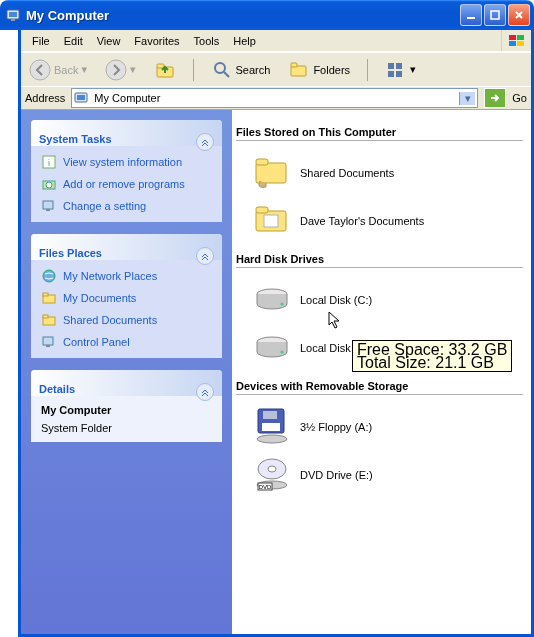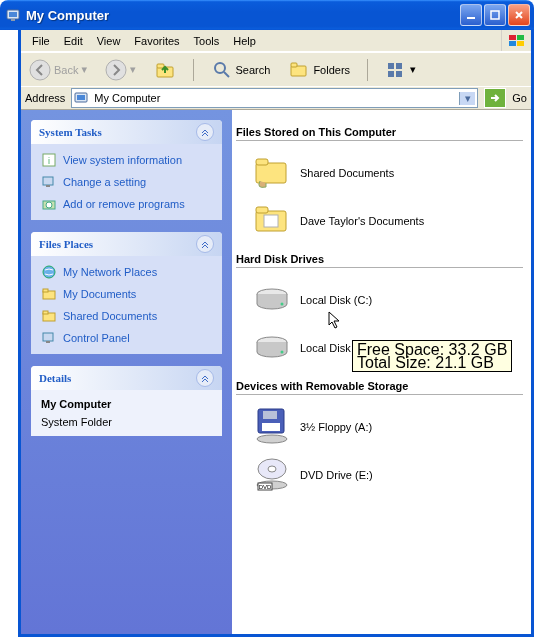--- a/index.html
+++ b/index.html
@@ -92,25 +92,24 @@
   }
   .panel {
     border-radius: 4px;
     background: #eef3fa;
     overflow: visible;
   }
   .panel-head {
     height: 24px;
     background: linear-gradient(to right, #fff, #c6d5f2);
     border-radius: 4px 4px 0 0;
-    display: flex; align-items: center;
-    padding: 0 8px;
+    display: flex; 
+    padding: 13px 8px;
     color: #215dc6;
     font-weight: bold;
-    font-family: Liberation Serif, serif;
   }
   .panel-head.other { color: #215dc6; }
   .panel-head .collapse {
     margin-left: auto; width: 18px; height: 18px; border-radius: 50%;
     background: #e6ecf8; border: 1px solid #a6bae8;
     display: flex; align-items: center; justify-content: center; color: #3e6bc7;
   }
   .panel-body {
     padding: 8px 10px;
     display: flex; flex-direction: column; gap: 6px;
@@ -293,34 +292,34 @@
                 <svg width="14" height="14">
                   <rect x="1" y="1" width="12" height="12" fill="#fff" stroke="#7a6"></rect>
                   <text x="7" y="11" text-anchor="middle" font-size="9" fill="#4a6">i</text>
                 </svg>
               </span>
             <span>View system information</span>
           </div>
           <div class="task-link">
             <span class="ico">
                 <svg width="14" height="14">
+                  <rect x="1" y="4" width="12" height="8" fill="#c8e0b0" stroke="#4a8"></rect>
+                  <circle cx="7" cy="8" r="3" fill="#fff" stroke="#4a8"></circle>
+                </svg>
+              </span>
+            <span>Add or remove programs</span>
+          </div>
+          <div class="task-link">
+            <span class="ico">
+                <svg width="14" height="14">
                   <rect x="1" y="2" width="10" height="8" fill="#c8d8f0" stroke="#48a"></rect>
                   <rect x="4" y="10" width="4" height="2" fill="#888"></rect>
                 </svg>
               </span>
             <span>Change a setting</span>
-          </div>
-          <div class="task-link">
-            <span class="ico">
-                <svg width="14" height="14">
-                  <rect x="1" y="4" width="12" height="8" fill="#c8e0b0" stroke="#4a8"></rect>
-                  <circle cx="7" cy="8" r="3" fill="#fff" stroke="#4a8"></circle>
-                </svg>
-              </span>
-            <span>Add or remove programs</span>
           </div>
         </div>
       </div>
 
       <div class="panel">
         <div class="panel-head other">
           <span>Files Places</span>
           <span class="collapse">
               <svg width="10" height="10">
                 <path d="M2 6 L5 3 L8 6" fill="none" stroke="#3e6bc7" stroke-width="1"></path>

